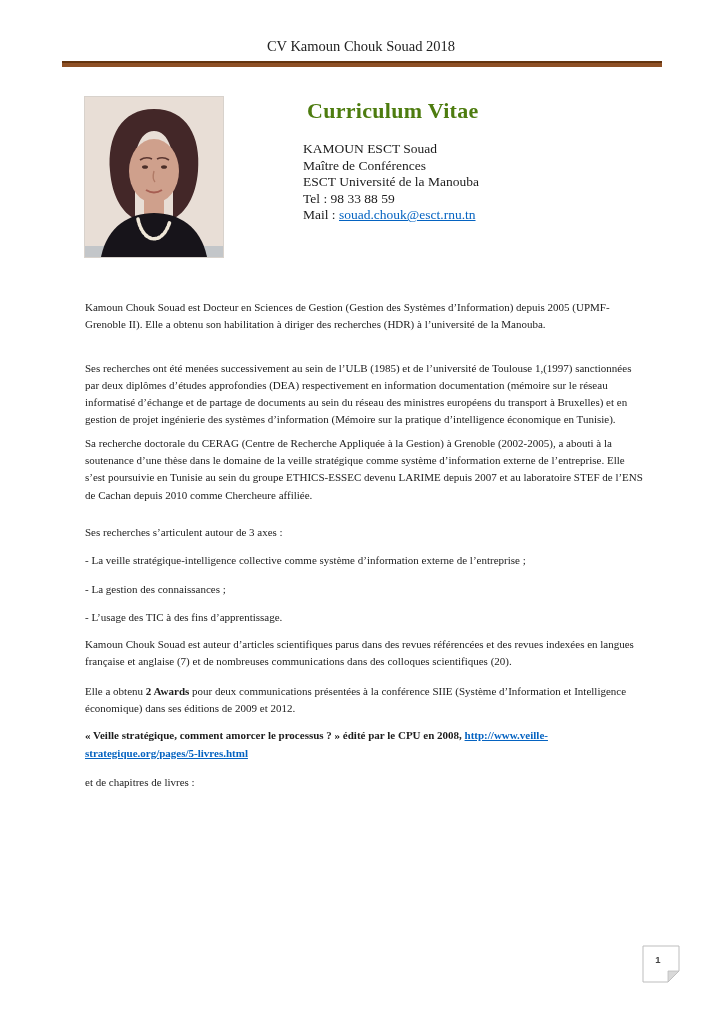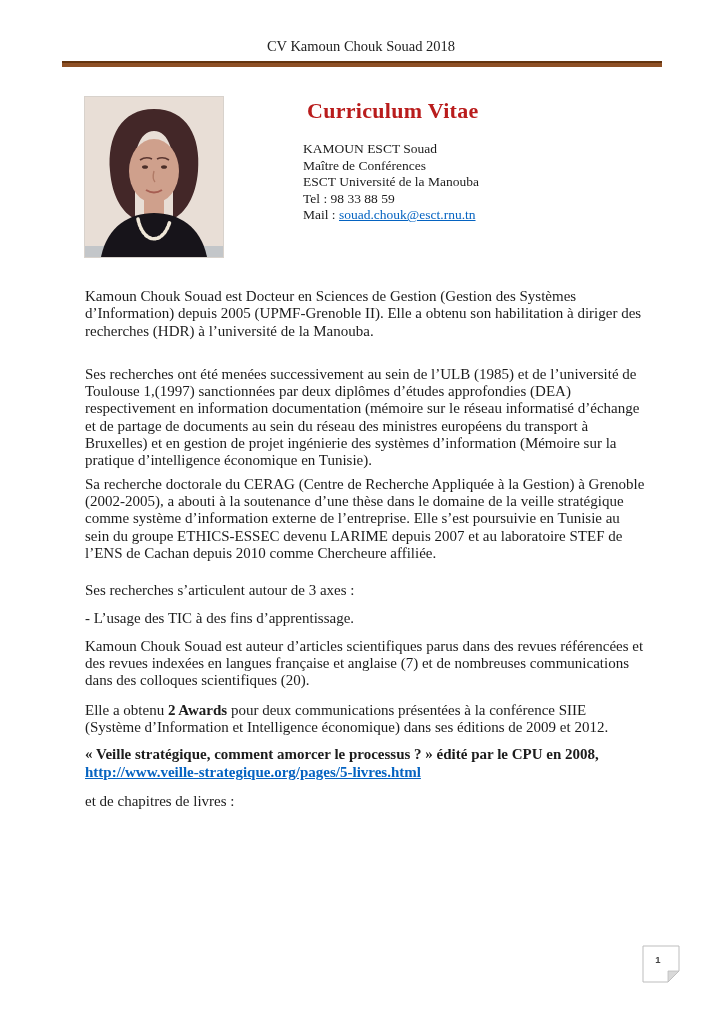--- a/index.html
+++ b/index.html
@@ -40,31 +40,31 @@
   }
   .photo svg { display: block; width: 100%; height: 100%; }
 
   
   .title-contact { position: absolute; left: 303px; top: 98px; }
   .page-title {
     font-size: 22px;
     font-weight: bold;
     margin: 0 0 17px 4px;
     letter-spacing: 0.3px;
-    color: #b91c1c;
+    color: #4d7c0f;
   }
   .contact-line { font-size: 13.5px; line-height: 16.6px; }
   a.link { color: #0563c1; text-decoration: underline; }
 
   
   .body-text {
     position: absolute;
-    left: 85px; top: 288px;
+    left: 85px; top: 299px;
     width: 560px;
-    font-size: 15px;
+    font-size: 11px;
     line-height: 17.3px;
     color: #1c1c1c;
   }
   .body-text p { margin: 0; }
   .p2 { margin-top: 26px !important; }
   .p3 { margin-top: 6px !important; }
   .axes-intro { margin-top: 20px !important; }
   .axis-item { margin-top: 11px !important; }
   .p4 { margin-top: 10px !important; }
   .awards { margin-top: 12px !important; }
@@ -134,20 +134,22 @@
       <span>Mail : </span><a href="#" class="link">souad.chouk@esct.rnu.tn</a>
     </div>
   </div>
 
   <div class="body-text">
     <p class="p1">Kamoun Chouk Souad est Docteur en Sciences de Gestion (Gestion des Systèmes d’Information) depuis 2005 (UPMF-Grenoble II). Elle a obtenu son  habilitation  à diriger des recherches (HDR) à l’université de la Manouba.</p>
     <p class="p2">Ses recherches ont été menées successivement au sein de l’ULB (1985) et de l’université de Toulouse 1,(1997) sanctionnées par deux diplômes d’études approfondies (DEA) respectivement en information documentation (mémoire sur le réseau informatisé d’échange et de partage de documents au sein du réseau des ministres européens du transport à Bruxelles)  et en gestion de projet ingénierie des systèmes d’information (Mémoire sur la pratique d’intelligence économique en Tunisie).</p>
     <p class="p3">Sa recherche doctorale  du  CERAG (Centre de Recherche Appliquée à la Gestion)   à Grenoble (2002-2005), a abouti à la soutenance d’une thèse dans le domaine de la veille stratégique comme système d’information externe de l’entreprise. Elle s’est poursuivie  en Tunisie au sein du groupe ETHICS-ESSEC  devenu LARIME depuis 2007 et au laboratoire STEF de l’ENS de Cachan depuis 2010 comme Chercheure affiliée.</p>
 
     <p class="axes-intro">Ses recherches s’articulent autour de 3 axes :</p>
+    <p class="axis-item">- La veille stratégique-intelligence collective   comme système d’information externe de l’entreprise ;</p>
+    <p class="axis-item">- La  gestion des connaissances ;</p>
     <p class="axis-item">- L’usage des TIC à des fins d’apprentissage.</p>
 
     <p class="p4">Kamoun Chouk Souad est auteur d’articles scientifiques parus dans des revues référencées et des revues indexées en langues française et anglaise  (7)  et de nombreuses  communications dans des colloques scientifiques (20).</p>
 
     <p class="awards">
       <span>Elle a obtenu </span><span class="bold">2 Awards</span><span> pour deux  communications présentées à la conférence SIIE (Système d’Information et Intelligence économique) dans ses éditions de 2009 et 2012.</span>
     </p>
 
 
     <p class="book">

